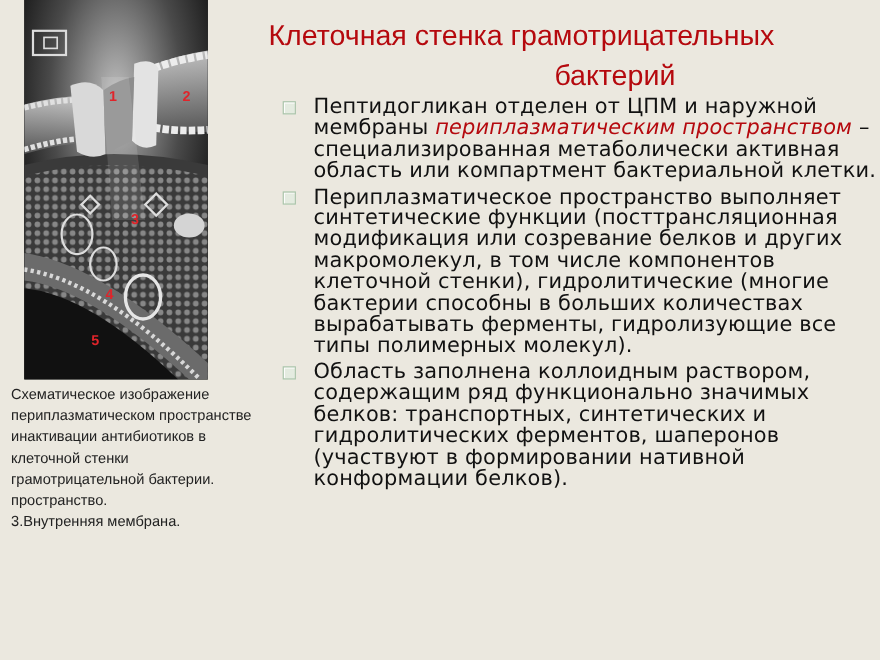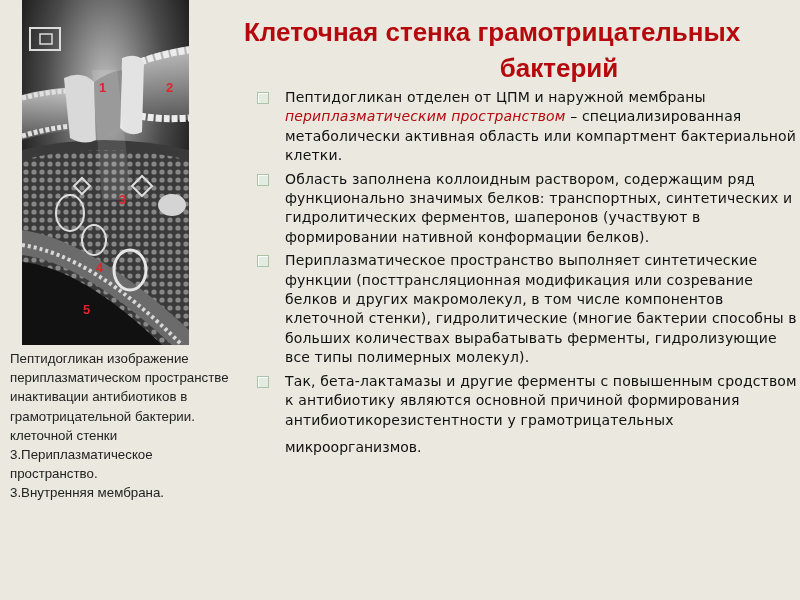--- a/index.html
+++ b/index.html
@@ -61,21 +61,21 @@
     }
     .bullets {
       position: absolute;
       left: 257px;
       top: 88px;
       width: 540px;
       margin: 0;
       padding: 0;
       list-style: none;
       font-family: "DejaVu Sans", sans-serif;
-      font-size: 14px;
+      font-size: 19px;
       line-height: 19.4px;
       color: #111;
     }
     .bullet {
       position: relative;
       padding-left: 28px;
       margin-bottom: 4px;
     }
     .bullet-icon {
       position: absolute;
@@ -163,46 +163,40 @@
 
     <text class="digit" x="77" y="92">1</text>
     <text class="digit" x="144" y="92">2</text>
     <text class="digit" x="97" y="204">3</text>
     <text class="digit" x="74" y="272">4</text>
     <text class="digit" x="61" y="314">5</text>
   </svg>
 </div>
 
 <div class="caption">
-  <div>Пептидогликан изображение</div>
+  <div>Схематическое изображение</div>
   <div>периплазматическом пространстве</div>
   <div>инактивации антибиотиков в</div>
+  <div>клеточной стенки</div>
   <div>грамотрицательной бактерии.</div>
-  <div>клеточной стенки</div>
-  <div>3.Периплазматическое</div>
   <div>пространство.</div>
   <div>3.Внутренняя мембрана.</div>
 </div>
 
-<h1 class="title" style="margin:0;font-weight:bold;">
+<h1 class="title" style="margin:0;font-weight:normal;">
   <span class="line1">Клеточная стенка грамотрицательных</span>
   <span class="line2">бактерий</span>
 </h1>
 
 <ul class="bullets">
   <li class="bullet">
     <span class="bullet-icon"></span>
     <span class="bullet-text"><span>Пептидогликан отделен от ЦПМ и наружной мембраны </span><span class="highlight">периплазматическим пространством</span><span> – специализированная метаболически активная область или компартмент бактериальной клетки.</span></span>
   </li>
   <li class="bullet">
     <span class="bullet-icon"></span>
-    <span class="bullet-text">Область заполнена коллоидным раствором, содержащим ряд функционально значимых белков: транспортных, синтетических и гидролитических ферментов, шаперонов (участвуют в формировании нативной конформации белков).</span>
-  </li>
-  <li class="bullet">
-    <span class="bullet-icon"></span>
     <span class="bullet-text">Периплазматическое пространство выполняет синтетические функции (посттрансляционная модификация или созревание белков и других макромолекул, в том числе компонентов клеточной стенки), гидролитические (многие бактерии способны в больших количествах вырабатывать ферменты, гидролизующие все типы полимерных молекул).</span>
   </li>
   <li class="bullet">
     <span class="bullet-icon"></span>
-    <span class="bullet-text">Так, бета-лактамазы и другие ферменты с повышенным сродством к антибиотику являются основной причиной формирования антибиотикорезистентности у грамотрицательных</span>
-    <span class="last-line">микроорганизмов.</span>
+    <span class="bullet-text">Область заполнена коллоидным раствором, содержащим ряд функционально значимых белков: транспортных, синтетических и гидролитических ферментов, шаперонов (участвуют в формировании нативной конформации белков).</span>
   </li>
 </ul>
 
 </body></html>

